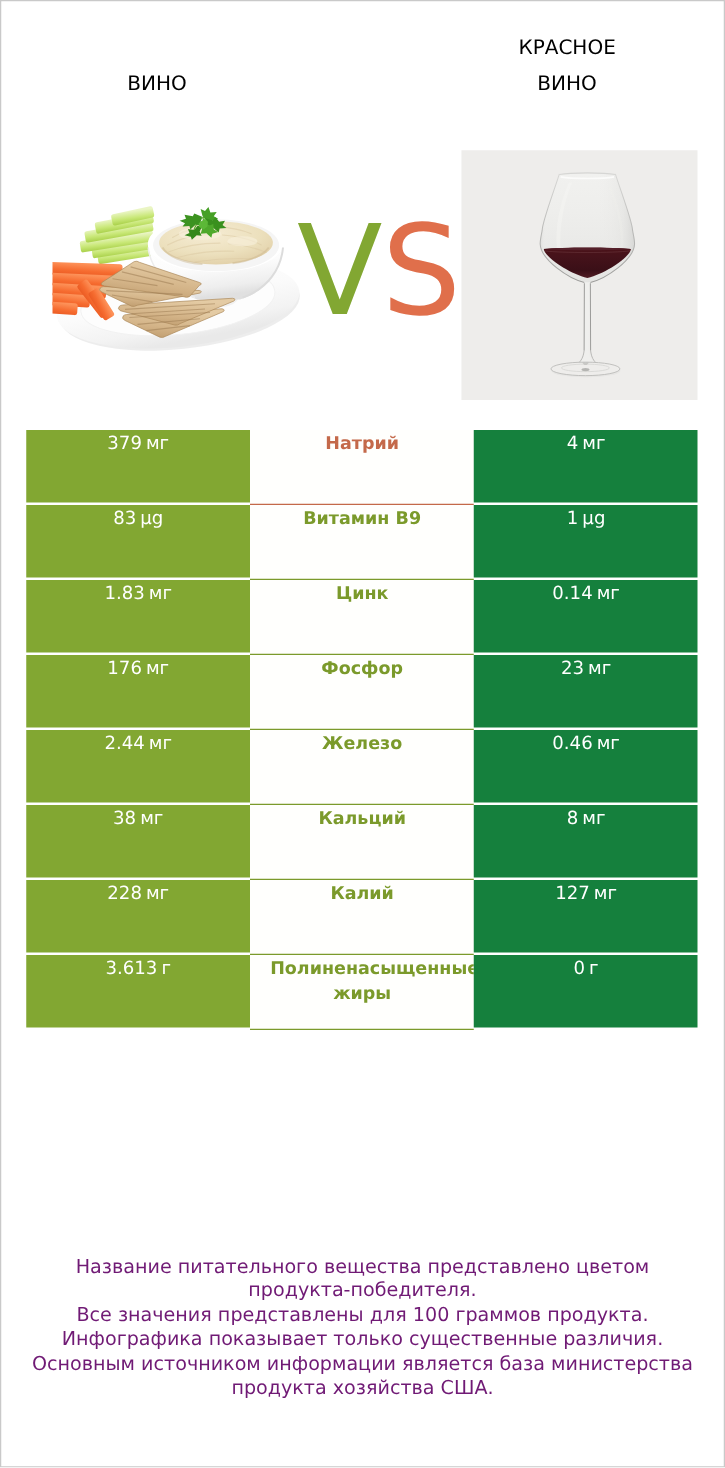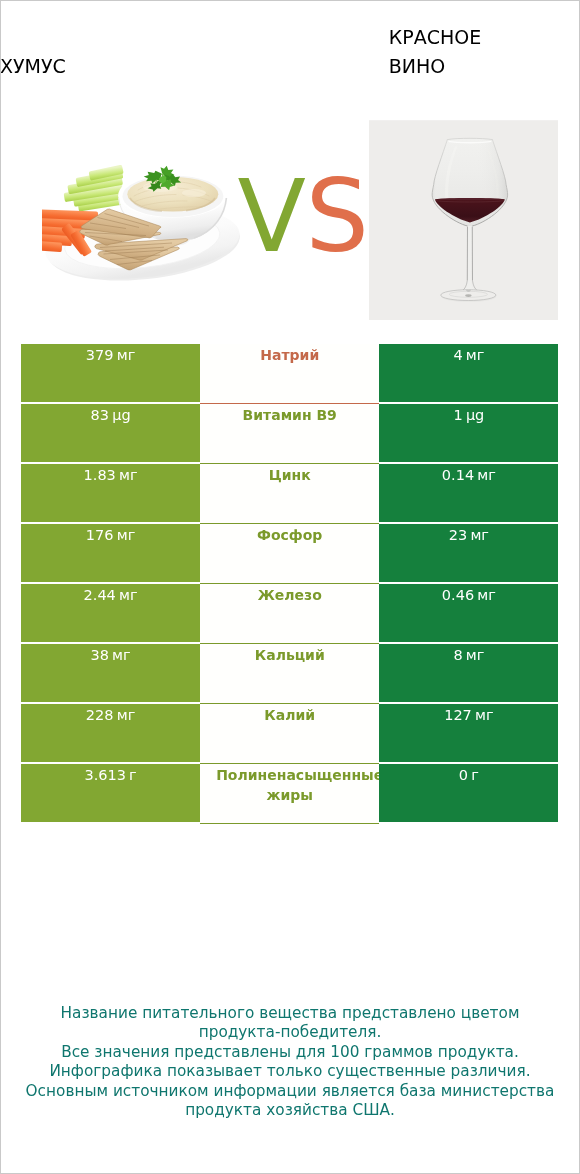--- a/index.html
+++ b/index.html
@@ -2,21 +2,21 @@
 <html><head>
 <meta charset="utf-8">
 <title>Hummus vs Red wine</title>
 <style>
   html,body{margin:0;padding:0;background:#ffffff;}
   body{font-family:"DejaVu Sans",sans-serif;-webkit-font-smoothing:antialiased;}
   #page{position:relative;width:580px;height:1174px;background:#fff;overflow:hidden;transform:translateZ(0);}
   #frame{position:absolute;left:0;top:0;width:580px;height:1174px;border:1px solid #c9c9c9;box-sizing:border-box;pointer-events:none;}
 
   
-  .title{position:absolute;font-size:19px;line-height:29.1px;color:#000;white-space:pre-line;}
+  .title{position:absolute;font-size:16px;line-height:29.1px;color:#000;text-align:center;white-space:pre-line;}
   #title-left{left:0px;top:52.1px;width:251.2px;}
   #title-right{left:388.7px;top:22.6px;width:130px;}
 
   
   #vs{position:absolute;left:224.5px;top:167.2px;font-size:100px;line-height:100px;letter-spacing:-0.5px;white-space:nowrap;margin-left:13px;}
   #vs .v{color:#82a732;}
   #vs .s{color:#e06f4b;}
 
   
   #img-hummus{position:absolute;left:42px;top:162px;width:204px;height:124px;}
@@ -30,28 +30,28 @@
   .cell.lft{background:#82a732;}
   .cell.rgt{background:#15803d;}
   .cell.mid{height:60px;font-size:14px;font-weight:bold;background:#fffffd;
             text-align:left;text-align-last:center;padding-left:16px;padding-right:16px;}
   .cell.mid.g{color:#7b9a2b;border-bottom:1px solid #7b9a2b;}
   .cell.mid.o{color:#c4694a;border-bottom:1px solid #c4694a;}
   .unit{margin-left:3.2px;}
 
   
   #footer{position:absolute;left:0;top:1003.8px;width:580px;text-align:center;
-          font-size:15.3px;line-height:19.5px;color:#0f766e;}
+          font-size:15.3px;line-height:19.5px;color:#701a75;}
 </style>
 </head>
 <body>
 
 <div id="page">
 
-  <div class="title" id="title-left">ХУМУС</div>
+  <div class="title" id="title-left">ВИНО</div>
 
   <div class="title" id="title-right">КРАСНОЕ ВИНО</div>
 
   <div id="img-hummus">
     <svg viewBox="0 0 204 124" width="204" height="124">
       <defs>
         <linearGradient id="edgeg" x1="0" y1="0" x2="0" y2="1">
           <stop offset="0" stop-color="#d8d8d6"></stop>
           <stop offset="0.35" stop-color="#c4c4c2"></stop>
           <stop offset="0.75" stop-color="#aeaeac"></stop>

